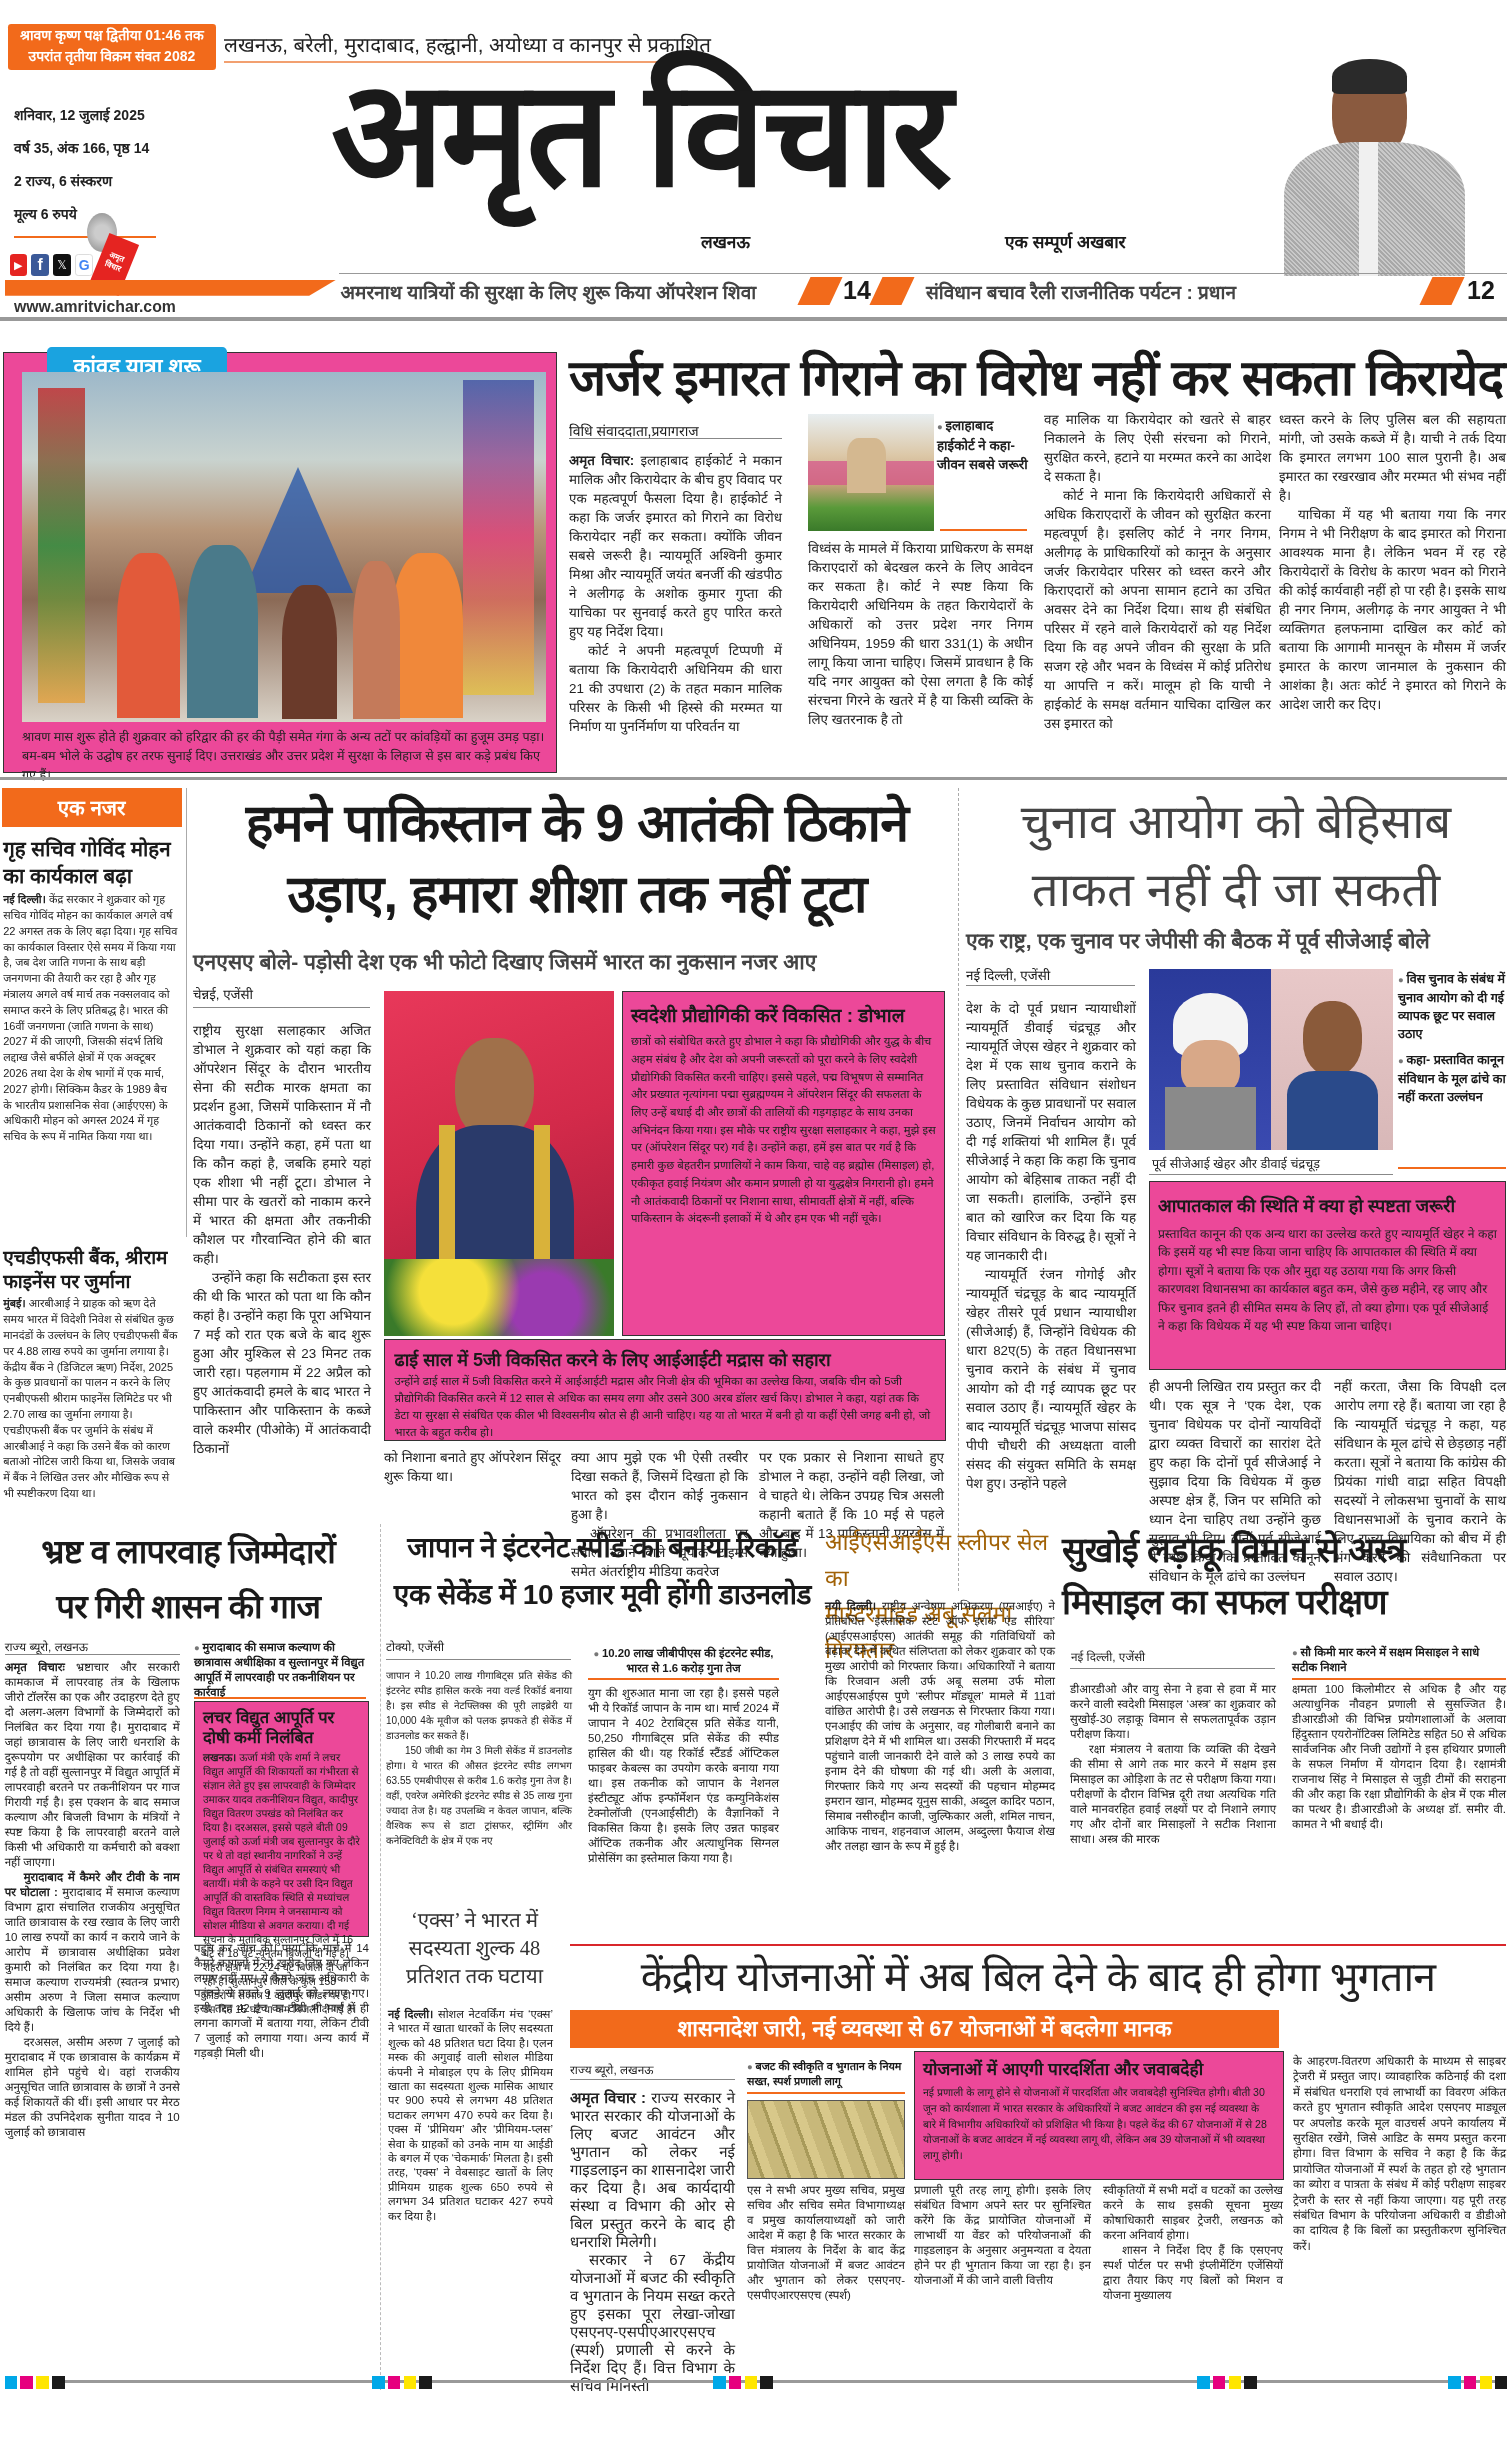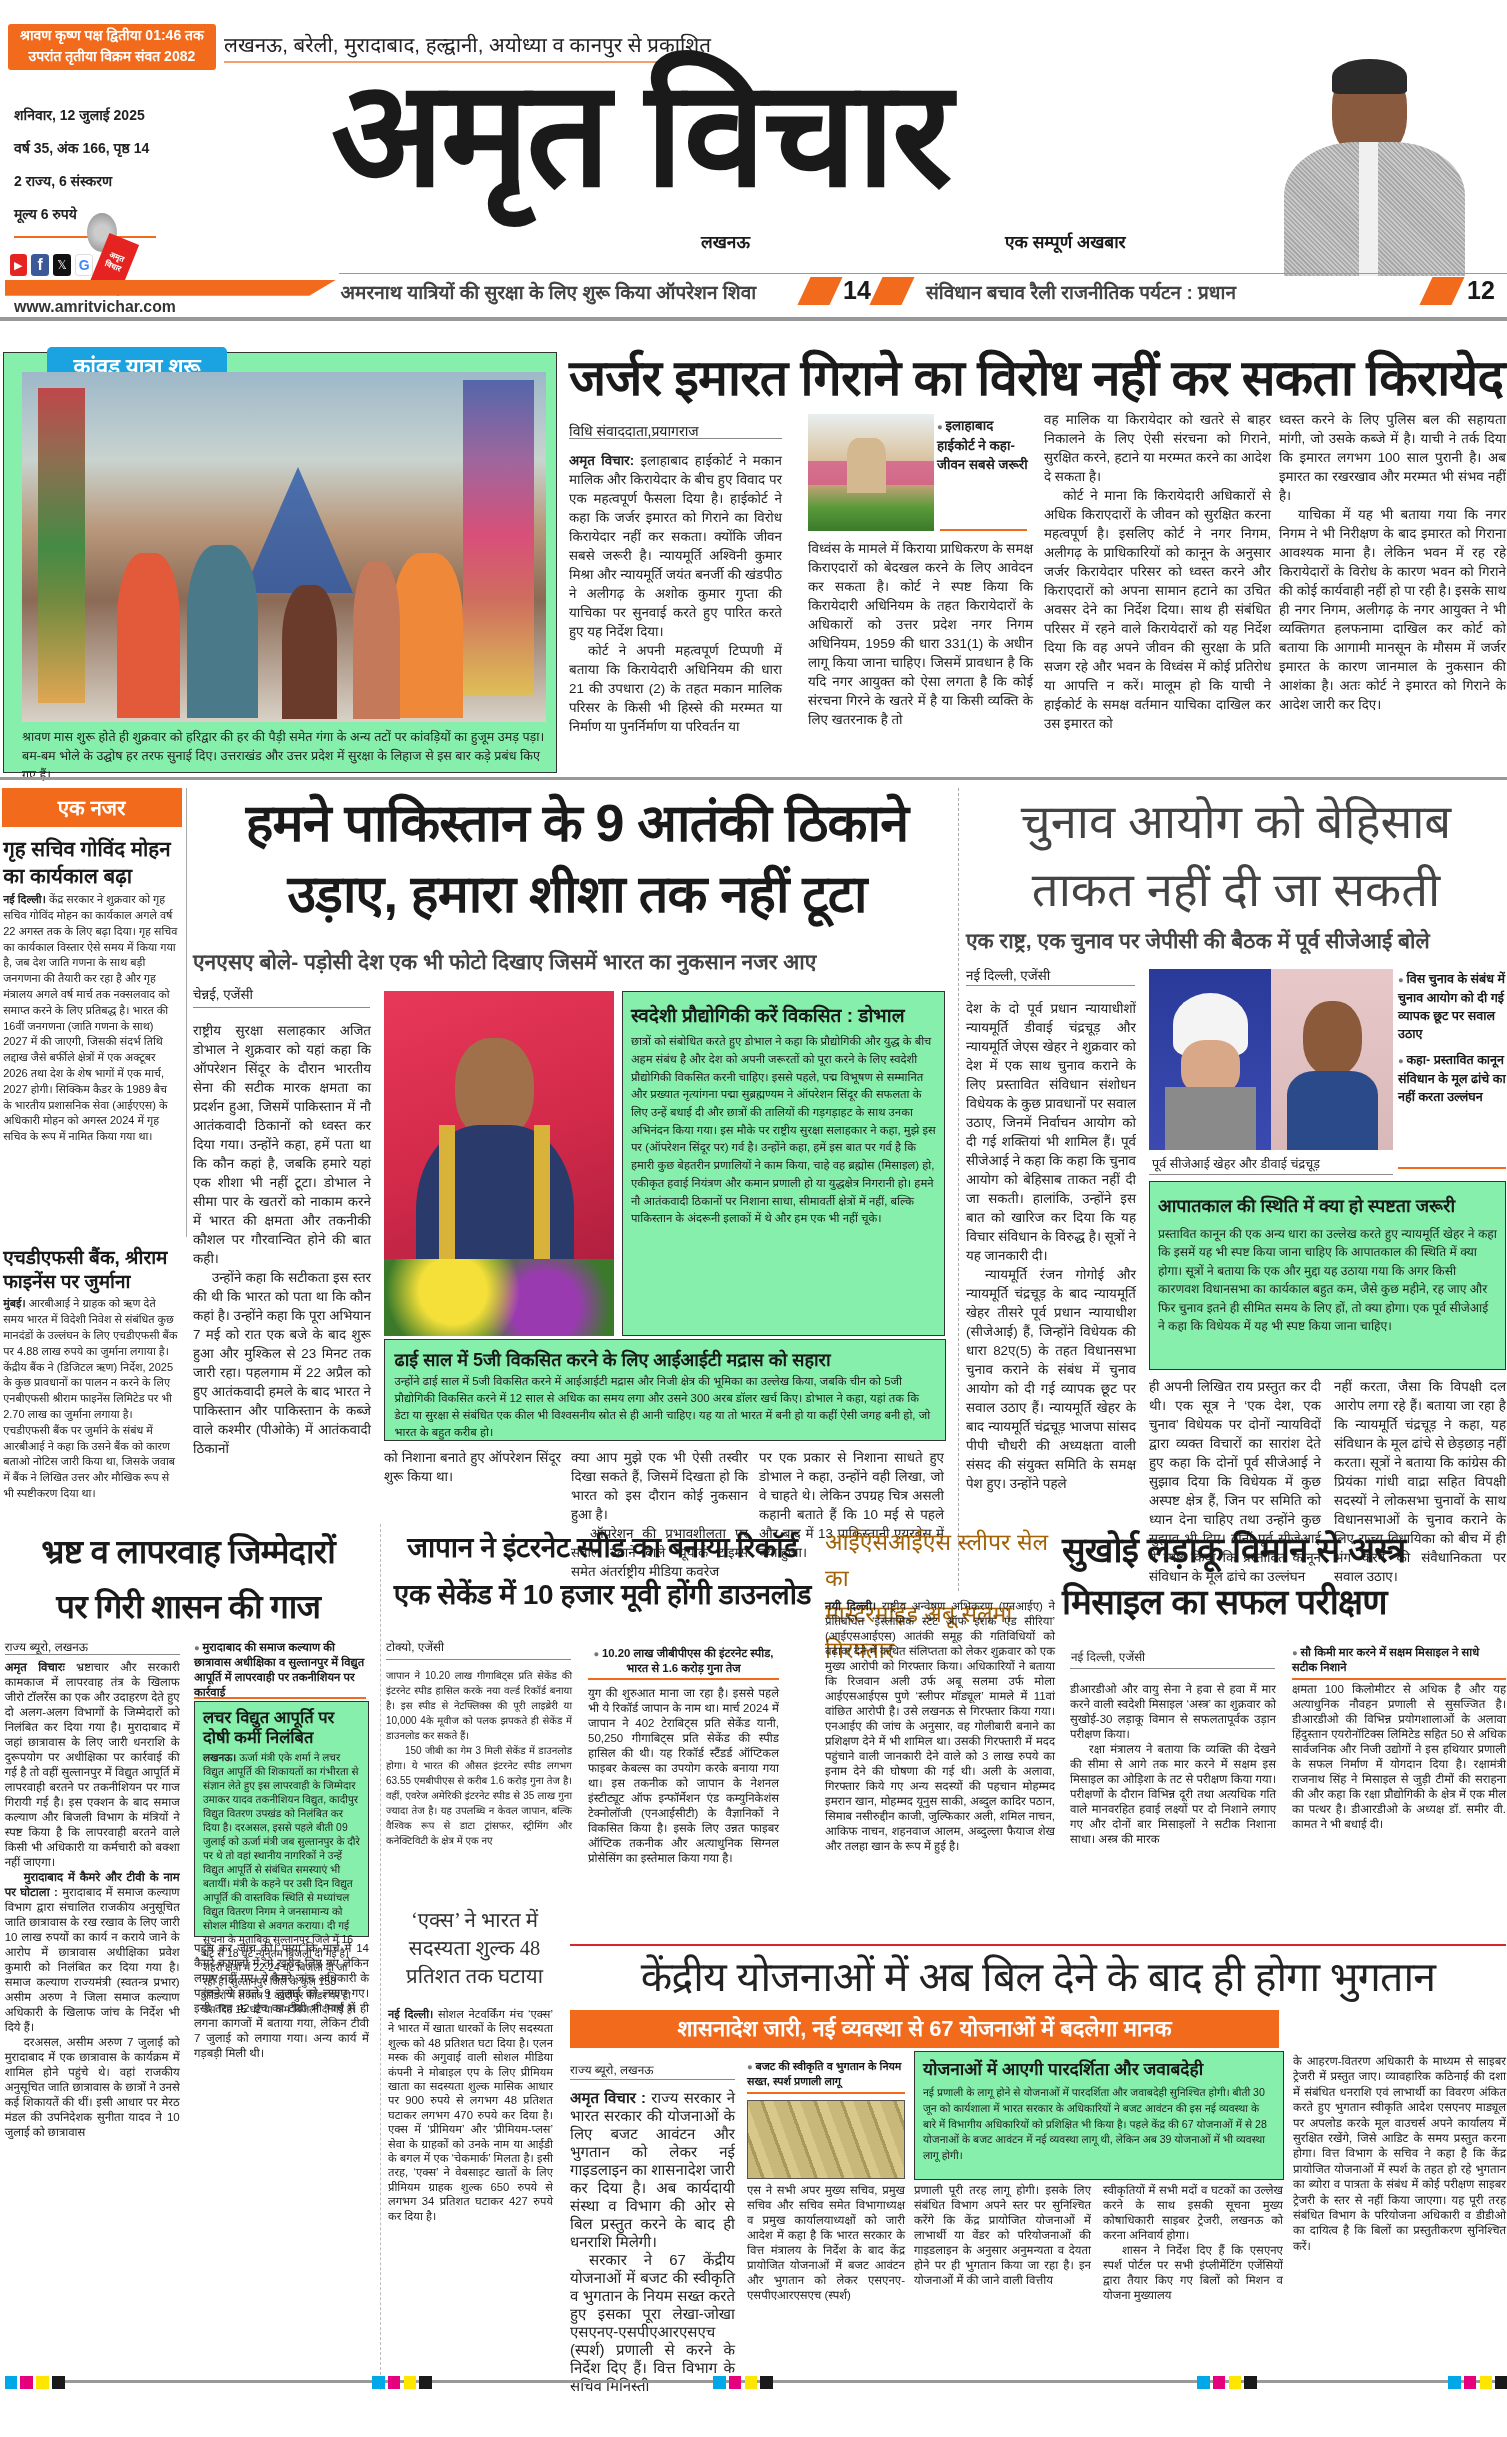--- a/index.html
+++ b/index.html
@@ -8,21 +8,21 @@
   .abs { position: absolute; }
   .serif { font-family: "Liberation Serif", "DejaVu Serif", serif; }
   .body-text { font-size: 13.4px; line-height: 19px; text-align: justify; color: #222; }
   .small-text { font-size: 11.8px; line-height: 17.3px; color: #222; }
   .bold { font-weight: 700; }
   .rule { position: absolute; height: 0.8px; background: #888; }
   .orange-rule { position: absolute; height: 2.4px; background: #f26a1b; }
   .gray-rule { position: absolute; height: 4.7px; background: #999; }
   .vline { position: absolute; width: 0.8px; background: #aaa; }
   .bullet::before { content: "● "; color: #777; font-size: 9.5px; }
-  .boxed { position: absolute; border: 1.2px solid #333; background: #86efac; }
+  .boxed { position: absolute; border: 1.2px solid #333; background: #ec4899; }
   .photo { position: absolute; overflow: hidden; }
   .cmyk { position: absolute; display: flex; gap: 3.2px; }
   .cmyk span { width: 12.6px; height: 12.6px; display: block; }
   .headline-xl { font-weight: 900; color: #1a1a1a; letter-spacing: -0.8px; }
 </style>
 </head>
 <body>
 
 <div class="abs" style="left:7.9px;top:23.6px;width:208px;height:46px;background:#f26a1b;border-radius:3.2px;color:#fff;text-align:center;font-size:14px;font-weight:700;line-height:21px;padding-top:1.6px;">
   <div>श्रावण कृष्ण पक्ष द्वितीया 01:46 तक</div>

